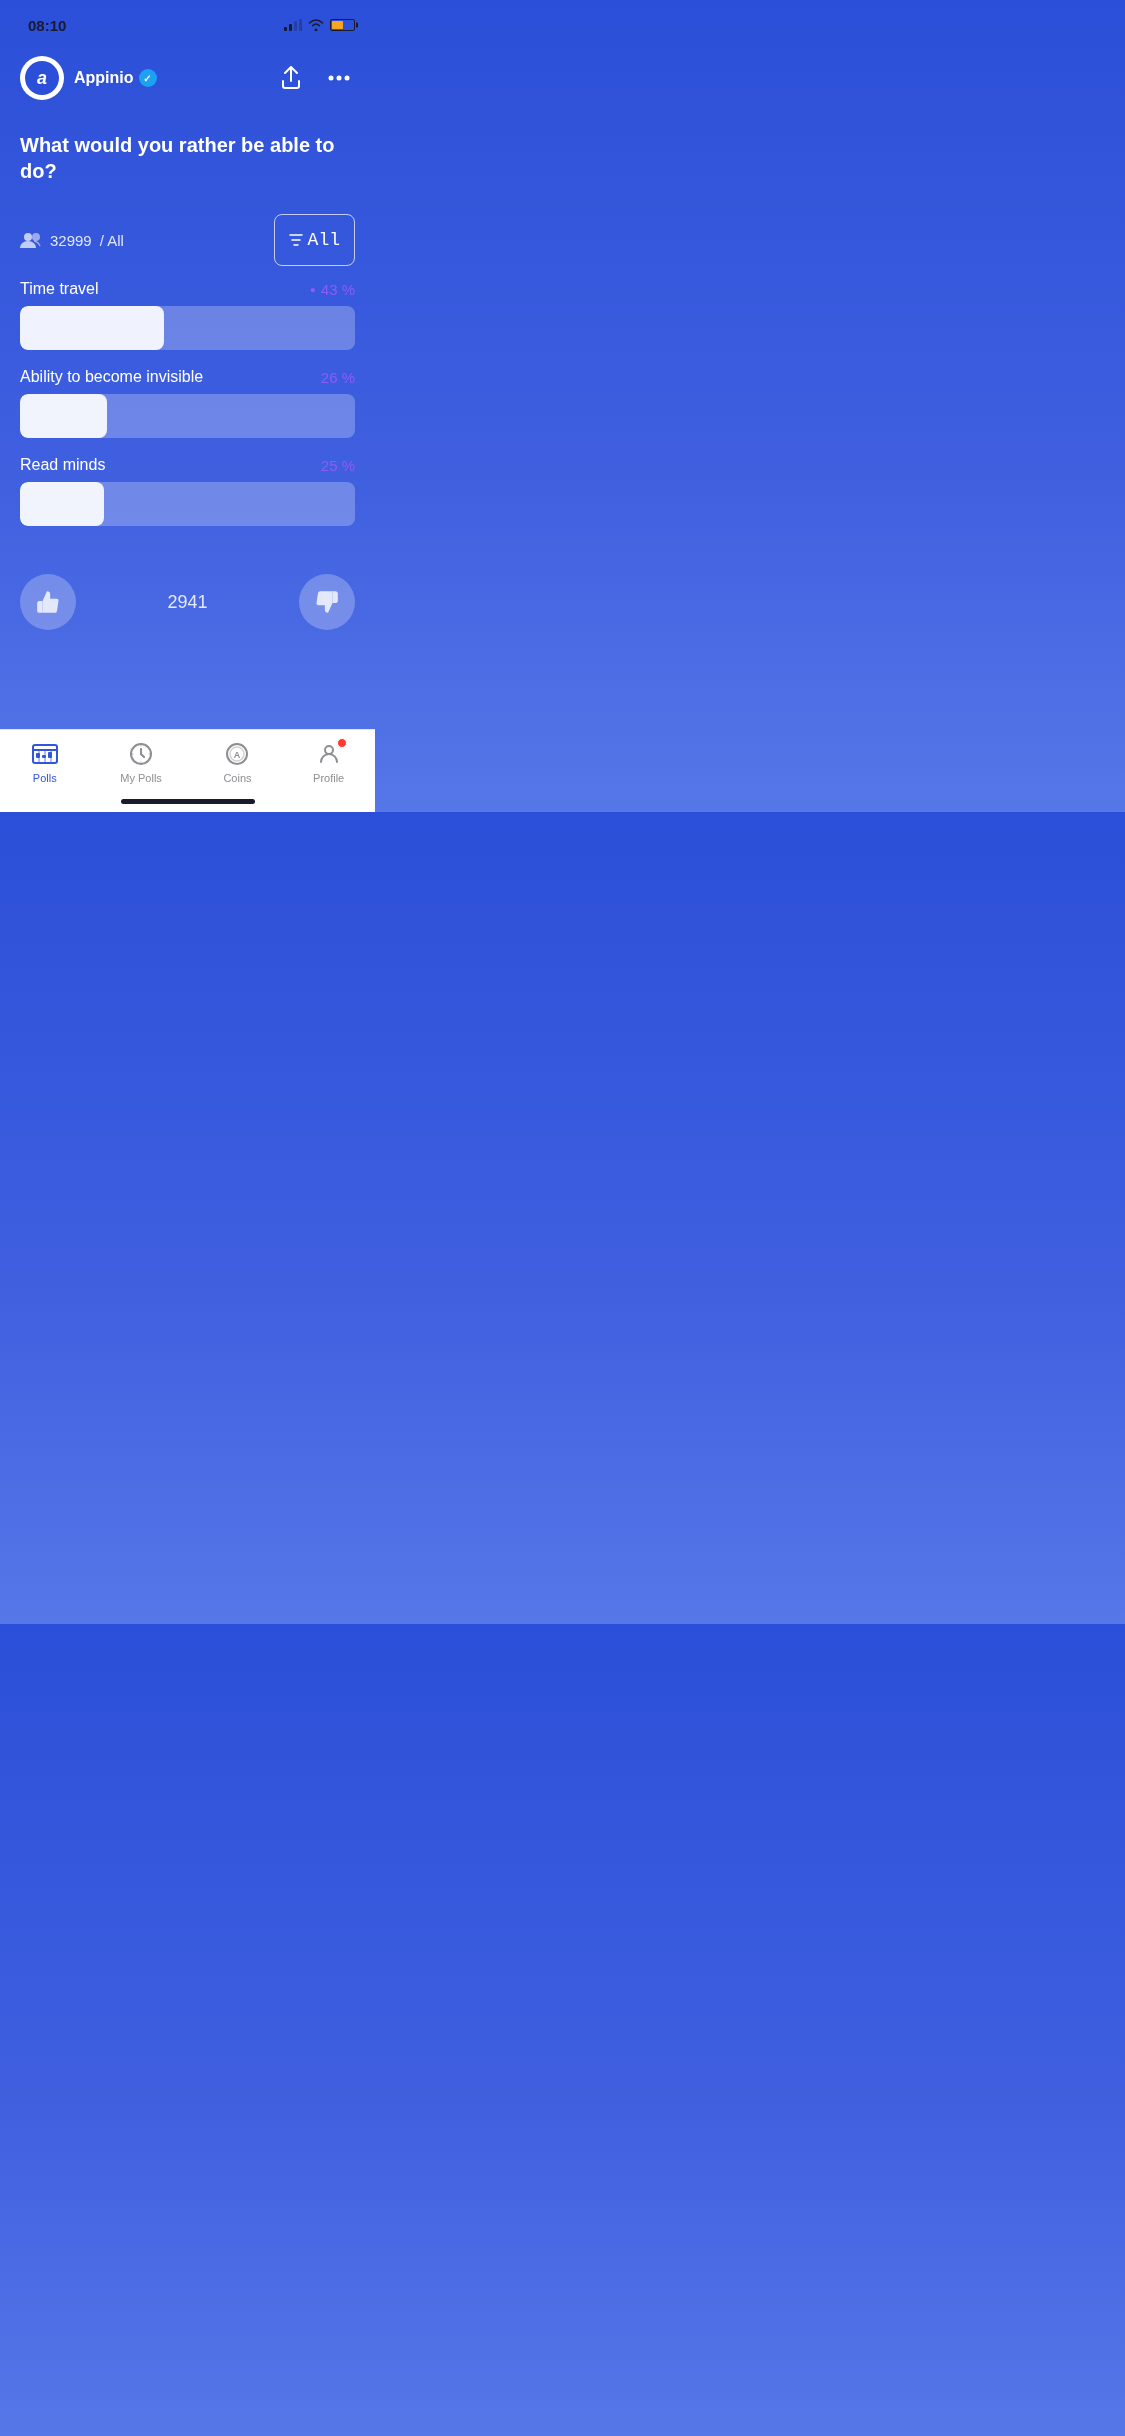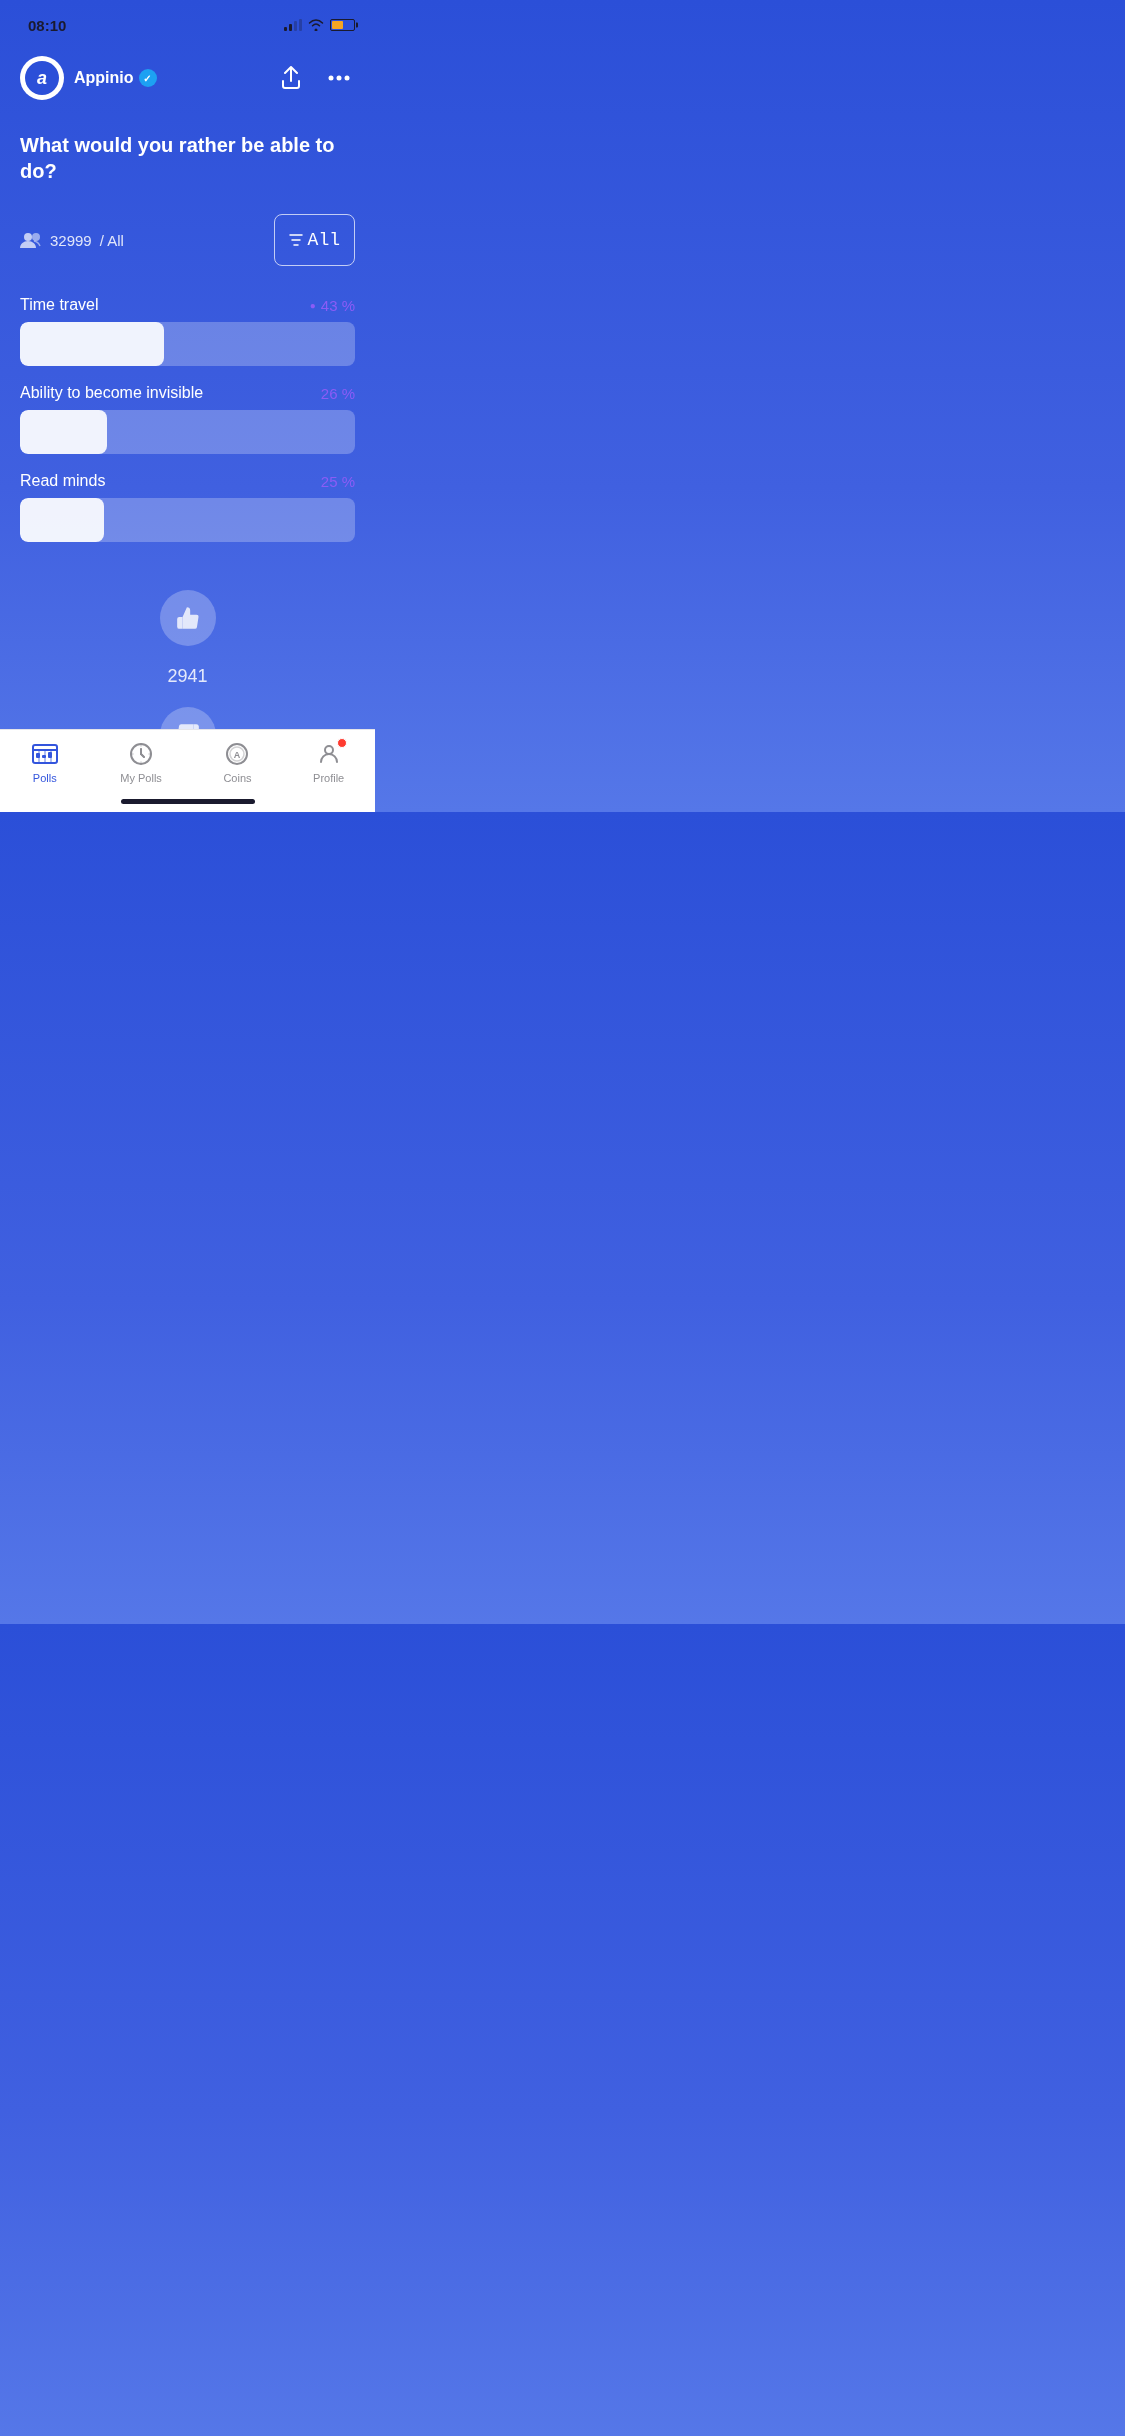--- a/index.html
+++ b/index.html
@@ -173,21 +173,21 @@
       line-height: 1.3;
       color: white;
       margin-bottom: 30px;
     }
 
     
     .stats-row {
       display: flex;
       justify-content: space-between;
       align-items: center;
-      margin-bottom: 20px;
+      margin-bottom: 4px;
     }
 
     .respondents {
       display: flex;
       align-items: center;
       gap: 8px;
       color: rgba(255,255,255,0.85);
       font-size: 15px;
     }
 
@@ -253,23 +253,21 @@
       background: white;
       border-radius: 8px;
       opacity: 0.9;
     }
 
     
     .reaction-row {
       display: flex;
       align-items: center;
       justify-content: space-between;
-      gap: 20px;
       padding: 30px 20px 20px 20px;
-      flex-direction: column;
     }
 
     .reaction-btn {
       width: 56px;
       height: 56px;
       background: rgba(255,255,255,0.25);
       border-radius: 50%;
       display: flex;
       align-items: center;
       justify-content: center;

